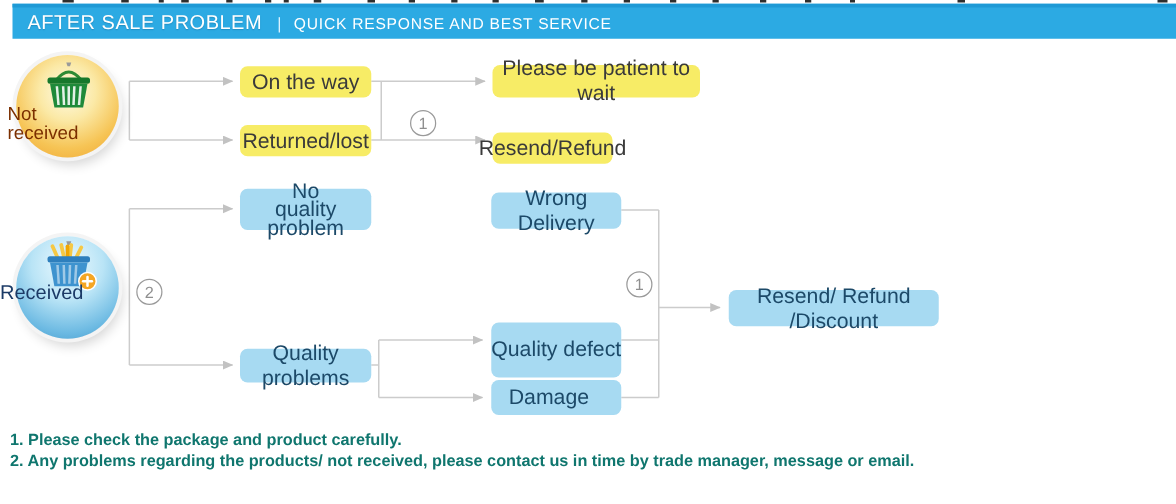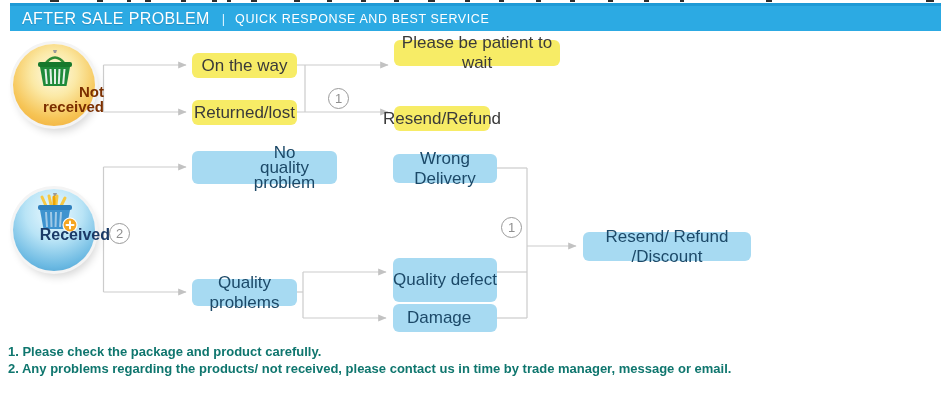--- a/index.html
+++ b/index.html
@@ -21,23 +21,23 @@
   
   .lines{position:absolute;left:0;top:0;pointer-events:none;}
 
   
   .box{position:absolute;display:flex;align-items:center;justify-content:center;
        border-radius:6px;font-size:17px;text-align:center;}
   .yellow{background:#f7ec66;color:#3a3a3a;}
   .blue{background:#a7daf2;color:#1c4968;}
   #b-ontheway{left:192px;top:53px;width:105px;height:25px;}
   #b-returned{left:192px;top:100px;width:105px;height:25px;}
-  #b-patient{left:394px;top:40px;width:166px;height:26px;}
+  #b-patient{left:394px;top:52px;width:166px;height:26px;}
   #b-resendrefund{left:394px;top:106px;width:96px;height:25px;}
-  #b-noquality{left:192px;top:151px;width:105px;height:33px;flex-direction:column;line-height:15px;padding-left:40px;}
+  #b-noquality{left:192px;top:151px;width:105px;height:33px;flex-direction:column;line-height:15px;}
   #b-qualityproblems{left:192px;top:279px;width:105px;height:27px;}
   #b-wrongdelivery{left:393px;top:154px;width:104px;height:29px;}
   #b-qualitydefect{left:393px;top:258px;width:104px;height:44px;}
   #b-damage{left:393px;top:304px;width:104px;height:28px;justify-content:flex-start;
             padding-left:14px;box-sizing:border-box;}
   #b-final{left:583px;top:232px;width:168px;height:29px;}
 
   
   .marker{position:absolute;width:19px;height:19px;border:1px solid #9a9a9a;border-radius:50%;
           color:#8f8f8f;font-size:13px;display:flex;align-items:center;justify-content:center;
@@ -48,21 +48,21 @@
   .badge{position:absolute;width:82px;height:82px;border-radius:50%;}
   #badge-notreceived{left:13px;top:44px;
      background:radial-gradient(circle at 50% 36%,#fefbe8 0%,#fbe9a6 34%,#f6c455 68%,#efa32f 100%);
      box-shadow:0 0 0 3px #f4f4f4,3px 6px 9px rgba(0,0,0,.16);}
   #badge-received{left:13px;top:189px;
      background:radial-gradient(circle at 50% 28%,#eefaff 0%,#b9e4f6 40%,#6bb9e2 76%,#3f95c9 100%);
      box-shadow:0 0 0 3px #f4f4f4,3px 6px 9px rgba(0,0,0,.16);}
   .badge-icon{position:absolute;}
   #icon-notreceived{left:31px;top:48px;}
   #icon-received{left:28px;top:192px;}
-  .badge-label{position:absolute;text-align:right;font-weight:bold;}
+  .badge-label{position:absolute;text-align:left;font-weight:normal;}
   #label-notreceived{left:6px;top:84px;width:98px;color:#7b2f00;font-size:15px;line-height:15px;}
   #label-received{left:0px;top:226px;width:110px;color:#1b3a66;font-size:16px;}
 
   
   .note{position:absolute;left:8px;font-weight:bold;font-size:13px;color:#0f766e;}
   #note1{top:344px;} #note2{top:361px;}
 </style>
 </head>
 <body>
 

